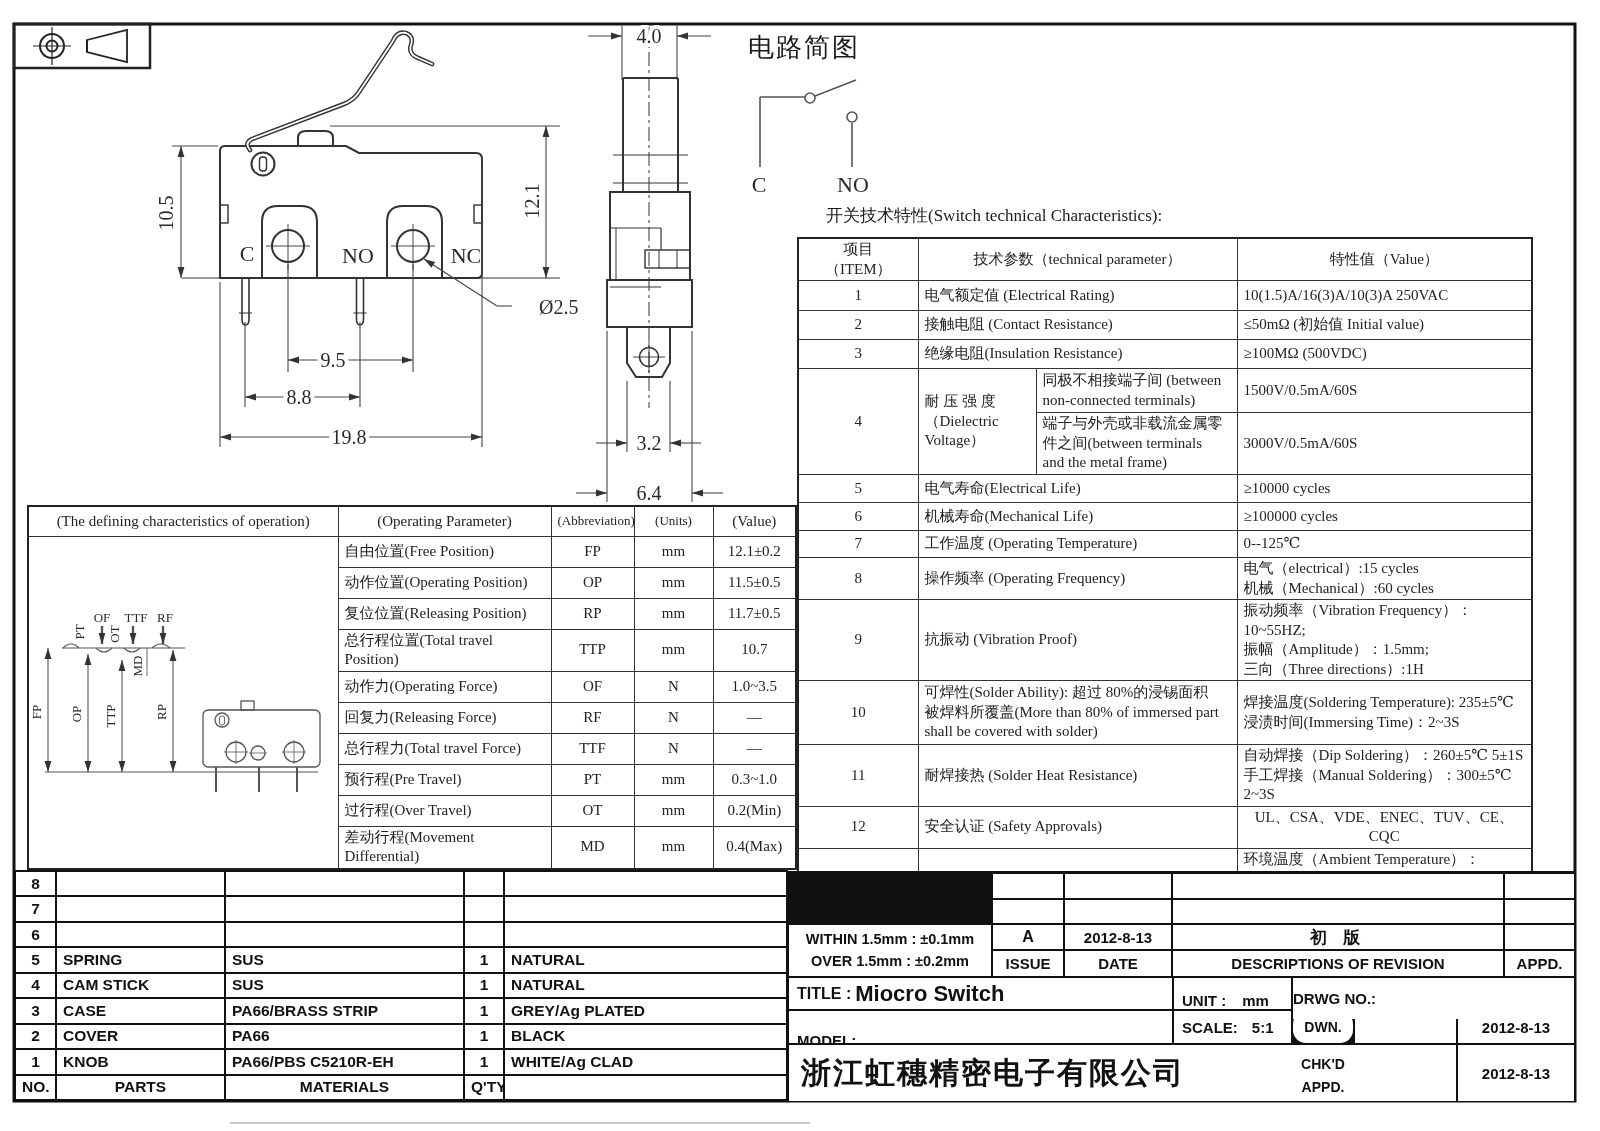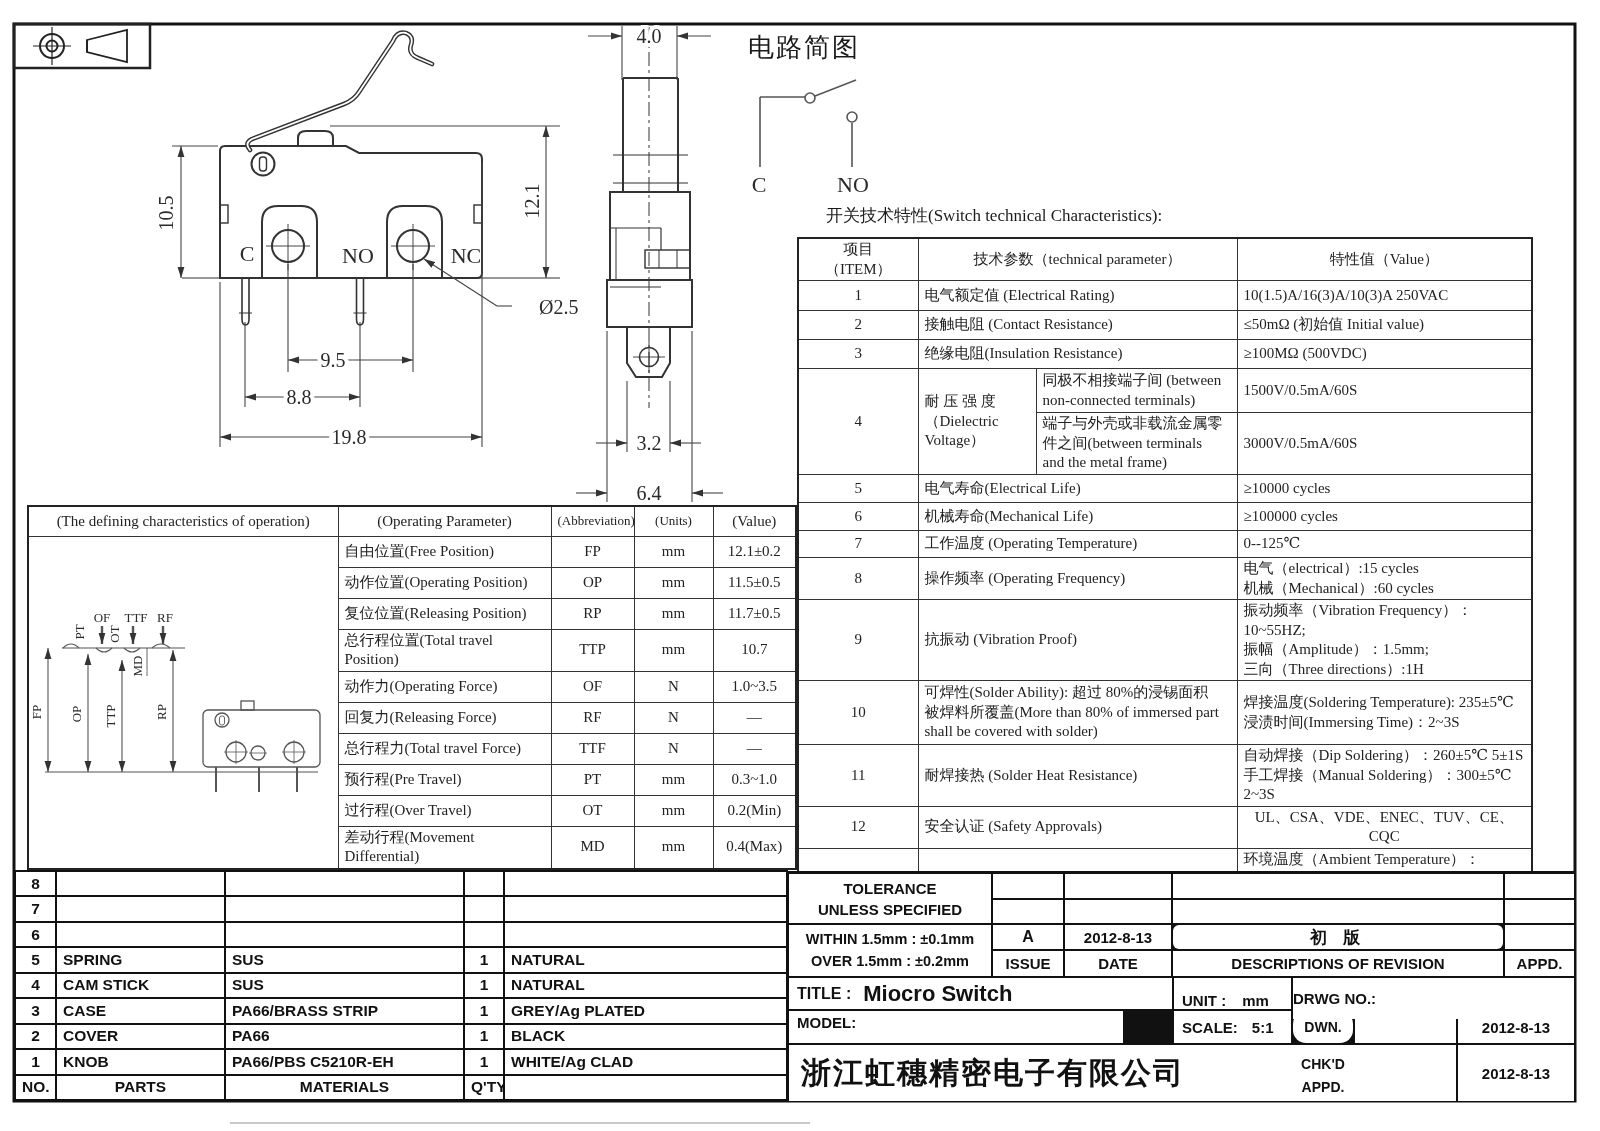--- a/index.html
+++ b/index.html
@@ -466,56 +466,52 @@
           <td class="c">NO.</td>
           <td class="c">PARTS</td>
           <td class="c">MATERIALS</td>
           <td class="c">Q'TY</td>
           <td></td>
         </tr>
   </tbody>
     </table>
 
   <div id="titleblock">
-    <div class="tb cen" style="left:1px;top:1px;width:202px;height:49px;flex-direction:column;justify-content:center;line-height:1.4;">
-      <div>TOLERANCE</div>
-      <div>UNLESS  SPECIFIED</div>
-    </div>
     <div class="tb cen" style="left:1px;top:52px;width:202px;height:51px;flex-direction:column;justify-content:center;line-height:1.5;font-size:14.5px;">
       <div>WITHIN 1.5mm : ±0.1mm</div>
       <div>OVER 1.5mm : ±0.2mm</div>
     </div>
     <div class="tb" style="left:205px;top:1px;width:70px;height:24px;"></div>
     <div class="tb" style="left:277px;top:1px;width:106px;height:24px;"></div>
     <div class="tb" style="left:385px;top:1px;width:330px;height:24px;"></div>
     <div class="tb" style="left:717px;top:1px;width:69px;height:24px;"></div>
     <div class="tb" style="left:205px;top:27px;width:70px;height:23px;"></div>
     <div class="tb" style="left:277px;top:27px;width:106px;height:23px;"></div>
     <div class="tb" style="left:385px;top:27px;width:330px;height:23px;"></div>
     <div class="tb" style="left:717px;top:27px;width:69px;height:23px;"></div>
     <div class="tb cen" style="left:205px;top:52px;width:70px;height:24px;font-size:16px;">A</div>
     <div class="tb cen" style="left:277px;top:52px;width:106px;height:24px;">2012-8-13</div>
-    <div class="tb cen" style="left:385px;top:52px;width:330px;height:24px;font-family:'Liberation Serif',serif;font-size:17px;letter-spacing:6px;border-radius:6px;">初  版</div>
+    <div class="tb cen" style="left:385px;top:52px;width:330px;height:24px;font-family:'Liberation Serif',serif;font-size:17px;letter-spacing:6px;">初  版</div>
     <div class="tb" style="left:717px;top:52px;width:69px;height:24px;"></div>
     <div class="tb cen" style="left:205px;top:78px;width:70px;height:25px;">ISSUE</div>
     <div class="tb cen" style="left:277px;top:78px;width:106px;height:25px;">DATE</div>
     <div class="tb cen" style="left:385px;top:78px;width:330px;height:25px;">DESCRIPTIONS OF REVISION</div>
     <div class="tb cen" style="left:717px;top:78px;width:69px;height:25px;">APPD.</div>
 
-    <div class="tb" style="left:1px;top:105px;width:383px;height:31px;padding-left:8px;gap:12px;">
+    <div class="tb" style="left:1px;top:105px;width:383px;height:31px;padding-left:8px;gap:4px;">
       <span style="font-size:16px;">TITLE :</span>
       <span style="font-size:22px;">Miocro Switch</span>
     </div>
     <div class="tb" style="left:386px;top:105px;width:117px;height:31px;padding-left:8px;gap:16px;align-items:flex-end;">
       <span>UNIT :</span>
       <span>mm</span>
     </div>
     <div class="tb" style="left:505px;top:105px;width:281px;height:41px;padding-left:0;">DRWG NO.:</div>
 
-    <div class="tb" style="left:1px;top:138px;width:334px;height:32px;padding-left:8px;align-items:flex-start;padding-top:3px;">MODEL:</div>
+    <div class="tb" style="left:1px;top:138px;width:383px;height:32px;padding-left:8px;align-items:flex-start;padding-top:21px;">MODEL:</div>
     <div class="tb" style="left:386px;top:138px;width:117px;height:32px;padding-left:8px;gap:14px;">
       <span>SCALE:</span>
       <span>5:1</span>
     </div>
     <div class="tb cen" style="left:505px;top:138px;width:60px;height:32px;font-size:14px;border-radius:13px;">DWN.</div>
     <div class="tb" style="left:567px;top:138px;width:101px;height:32px;"></div>
     <div class="tb cen" style="left:670px;top:138px;width:116px;height:32px;">2012-8-13</div>
 
     <div class="tb" style="left:1px;top:172px;width:593px;height:56px;padding-left:12px;font-size:30px;letter-spacing:2px;">浙江虹穗精密电子有限公司</div>
     <div class="tb cen" style="left:505px;top:172px;width:60px;height:38px;font-size:14px;">CHK'D</div>

